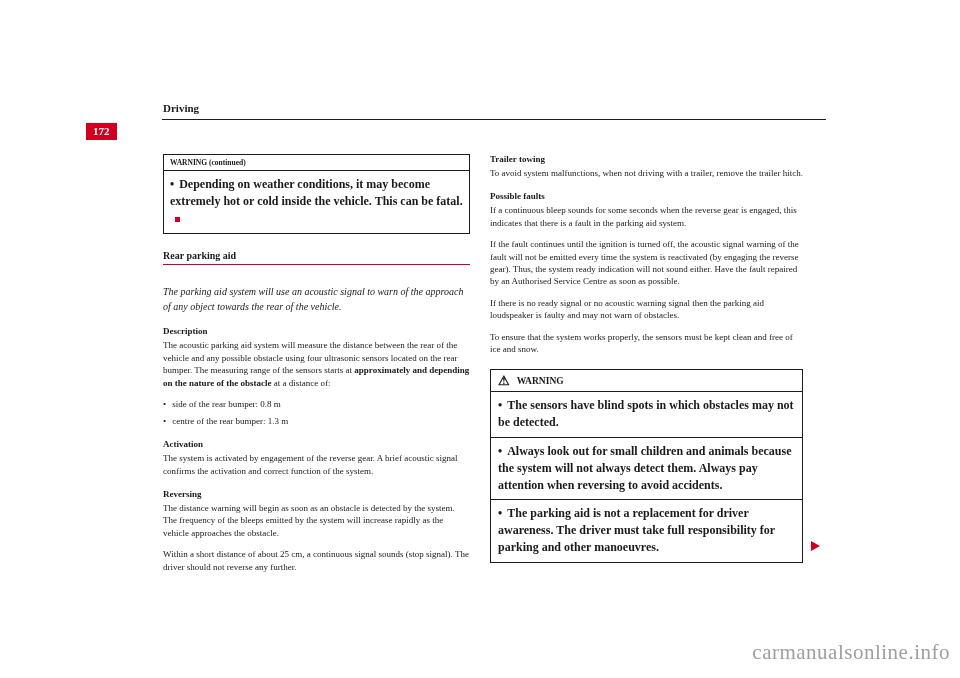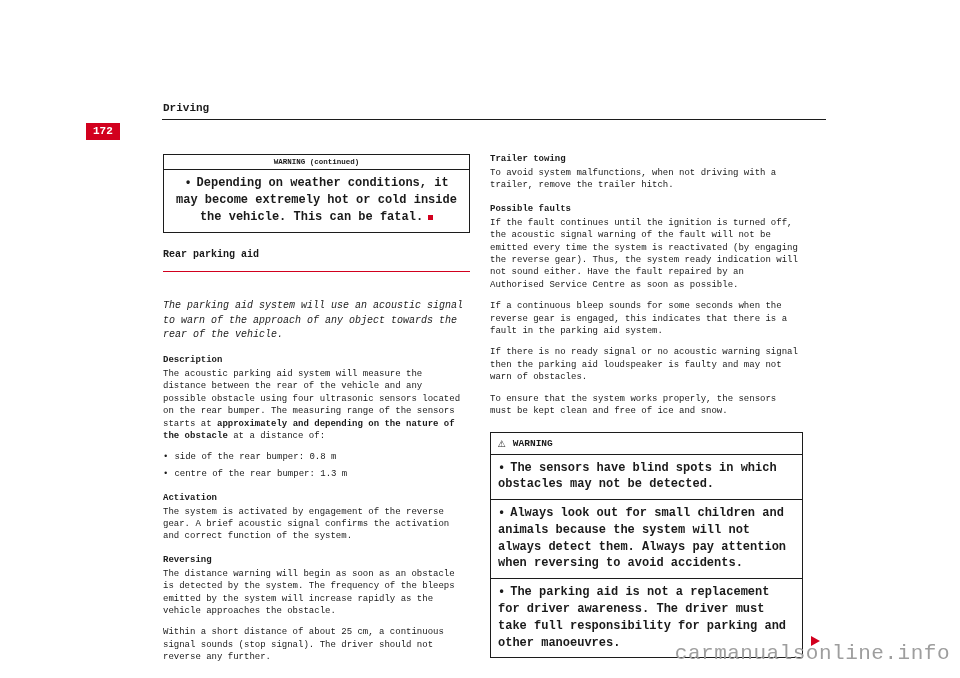--- a/index.html
+++ b/index.html
@@ -7,21 +7,21 @@
     --text: #1a1a1a;
     --watermark: #9e9e9e;
   }
   * { box-sizing: border-box; }
   html, body { margin: 0; padding: 0; background: #ffffff; }
   .page {
     position: relative;
     width: 960px;
     height: 678px;
     background: #ffffff;
-    font-family: Liberation Mono, monospace;
+    font-family: Liberation Serif, serif;
     color: var(--text);
     overflow: hidden;
   }
 
   
   .section-title {
     position: absolute;
     left: 163px; top: 102px;
     font-size: 11px;
     font-weight: bold;
@@ -50,22 +50,22 @@
   
   .main-heading {
     color: var(--accent);
     font-size: 15.5px;
     font-weight: bold;
     margin: 17px 0 0;
   }
   .sub-heading {
     font-size: 10px;
     font-weight: bold;
-    margin: 13px 0 27px;
-    padding-bottom: 11px;
+    margin: 13px 0 20px;
+    padding-bottom: 3px;
     border-bottom: 1px solid var(--accent);
   }
   .intro {
     font-size: 10px;
     font-style: italic;
     line-height: 1.45;
     margin: 0 0 12px;
   }
   .label {
     font-size: 9px;
@@ -84,21 +84,21 @@
     line-height: 1.4;
     margin: 0 0 4px;
   }
   .bullet::before { content: "\2022"; margin-right: 6px; }
 
   
   .warn-box {
     border: 1px solid #1c1c1c;
     background: #ffffff;
   }
-  .warn-box.continued { margin: 1px 0 16px; text-align: center; }
+  .warn-box.continued { margin: 1px 0 16px; }
   .wb-head {
     font-weight: bold;
     font-size: 7.5px;
     padding: 3px 6px 3px;
     border-bottom: 1px solid #1c1c1c;
   }
   .wb-head-main {
     display: flex;
     align-items: center;
     gap: 7px;
@@ -176,22 +176,22 @@
     <p class="body">The distance warning will begin as soon as an obstacle is detected by the system. The frequency of the bleeps emitted by the system will increase rapidly as the vehicle approaches the obstacle.</p>
     <p class="body">Within a short distance of about 25 cm, a continuous signal sounds (stop signal). The driver should not reverse any further.</p>
   </div>
 
   <div class="col col-right">
 
     <h3 class="label first">Trailer towing</h3>
     <p class="body">To avoid system malfunctions, when not driving with a trailer, remove the trailer hitch.</p>
 
     <h3 class="label">Possible faults</h3>
+    <p class="body">If a continuous bleep sounds for some seconds when the reverse gear is engaged, this indicates that there is a fault in the parking aid system.</p>
     <p class="body">If the fault continues until the ignition is turned off, the acoustic signal warning of the fault will not be emitted every time the system is reactivated (by engaging the reverse gear). Thus, the system ready indication will not sound either. Have the fault repaired by an Authorised Service Centre as soon as possible.</p>
-    <p class="body">If a continuous bleep sounds for some seconds when the reverse gear is engaged, this indicates that there is a fault in the parking aid system.</p>
     <p class="body">If there is no ready signal or no acoustic warning signal then the parking aid loudspeaker is faulty and may not warn of obstacles.</p>
     <p class="body">To ensure that the system works properly, the sensors must be kept clean and free of ice and snow.</p>
 
     <div class="warn-box-wrap">
       <div class="warn-box main">
         <div class="wb-head wb-head-main">
           <span class="warn-icon">⚠</span>
           <span>WARNING</span>
         </div>
         <div class="wb-item">The sensors have blind spots in which obstacles may not be detected.</div>

